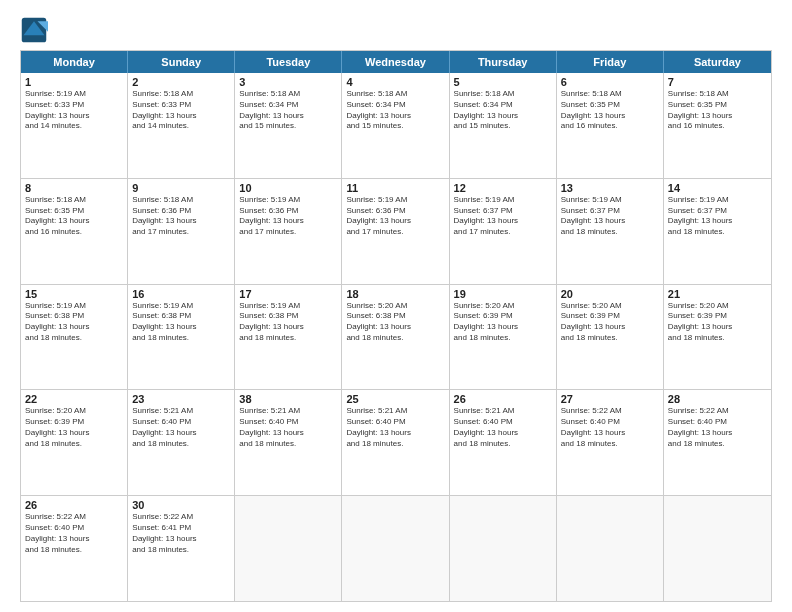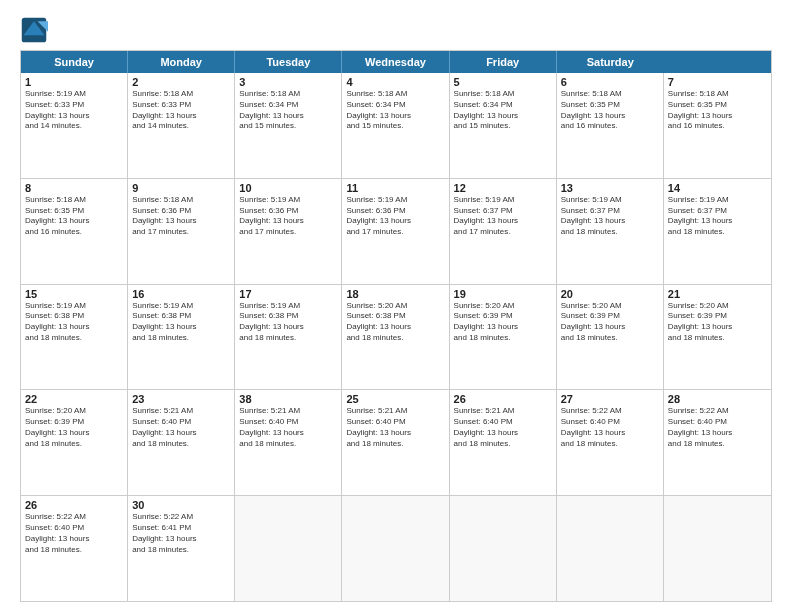--- a/index.html
+++ b/index.html
@@ -133,24 +133,25 @@
     </div>
     <div class="title-section">
       <div class="month-title"></div>
       <div class="subtitle"></div>
     </div>
   </div>
 
   <div class="calendar">
     <div class="cal-header">
 
-    <div class="cal-header-cell">Sunday</div>
-        <div class="cal-header-cell">Monday</div>
+    <div class="cal-header-cell">Monday</div>
+        <div class="cal-header-cell">Sunday</div>
         <div class="cal-header-cell">Tuesday</div>
         <div class="cal-header-cell">Wednesday</div>
+        <div class="cal-header-cell">Thursday</div>
         <div class="cal-header-cell">Friday</div>
         <div class="cal-header-cell">Saturday</div>
       </div>
     <div class="cal-body" id="cal-body">
     <div class="cal-row">
           <div class="cal-cell">
             <span class="day-num">1</span>
             <div class="cell-info" style="white-space: pre-line;">Sunrise: 5:19 AM
 Sunset: 6:33 PM
 Daylight: 13 hours

